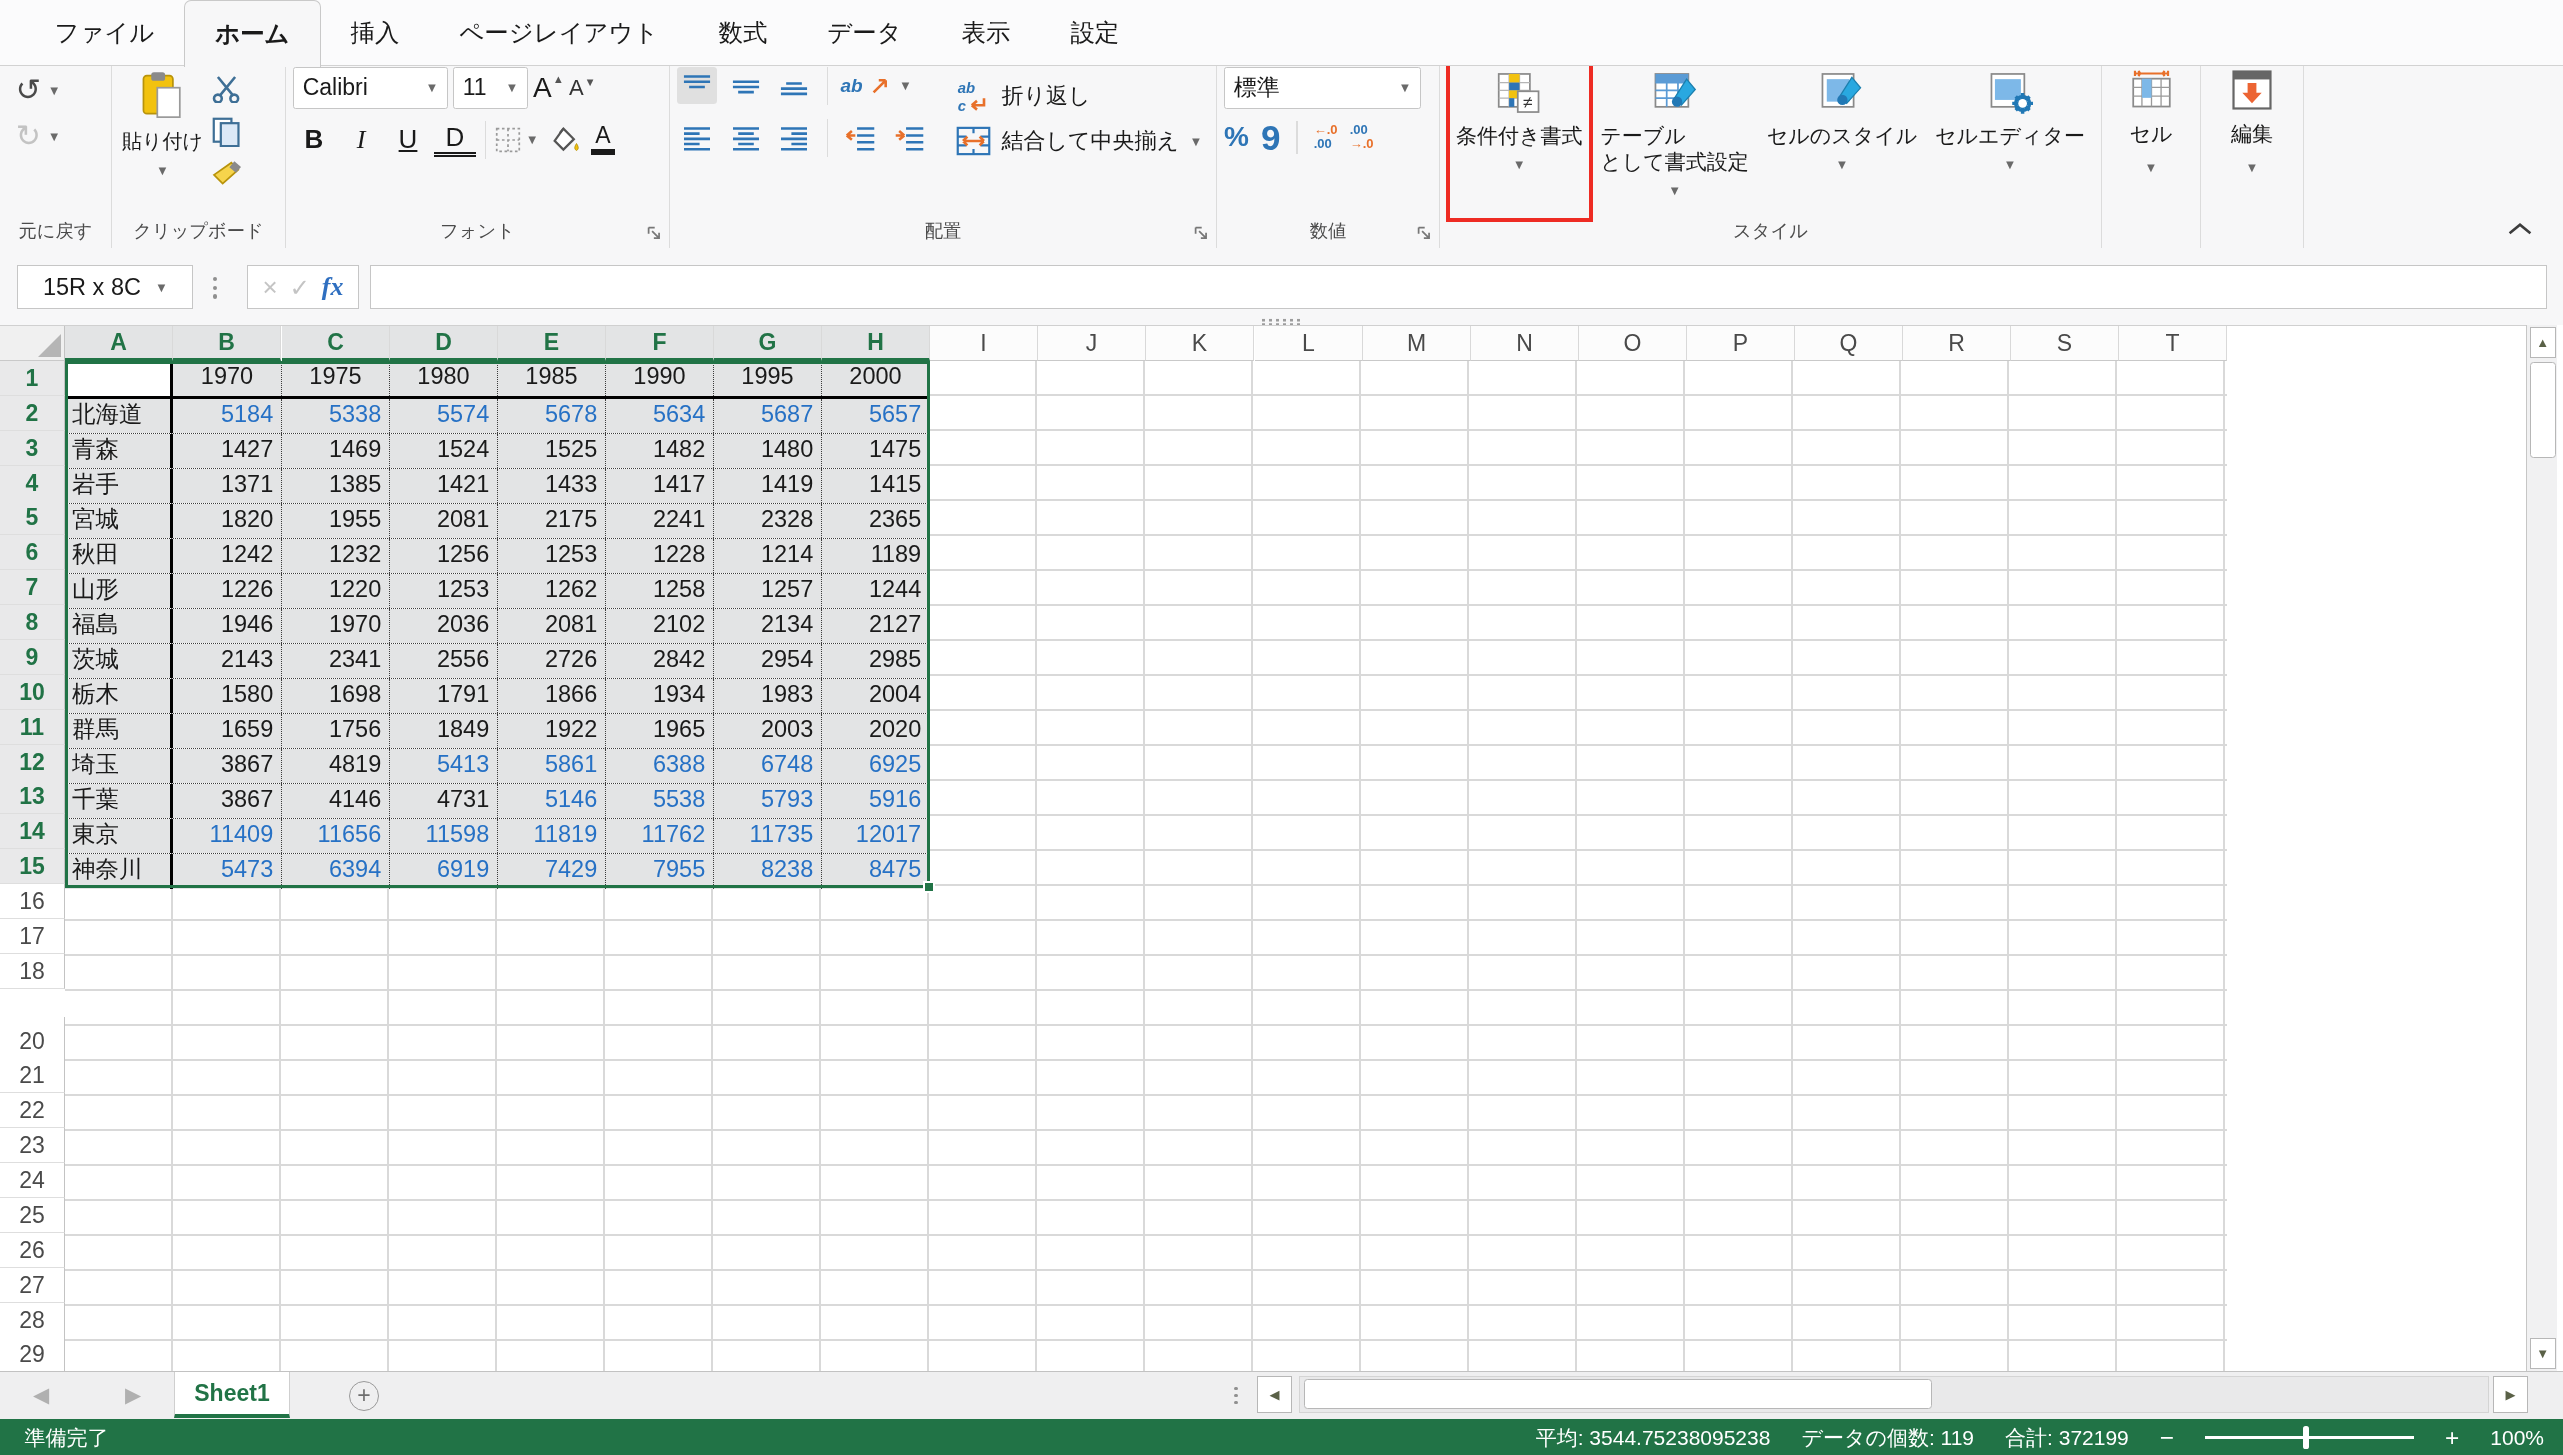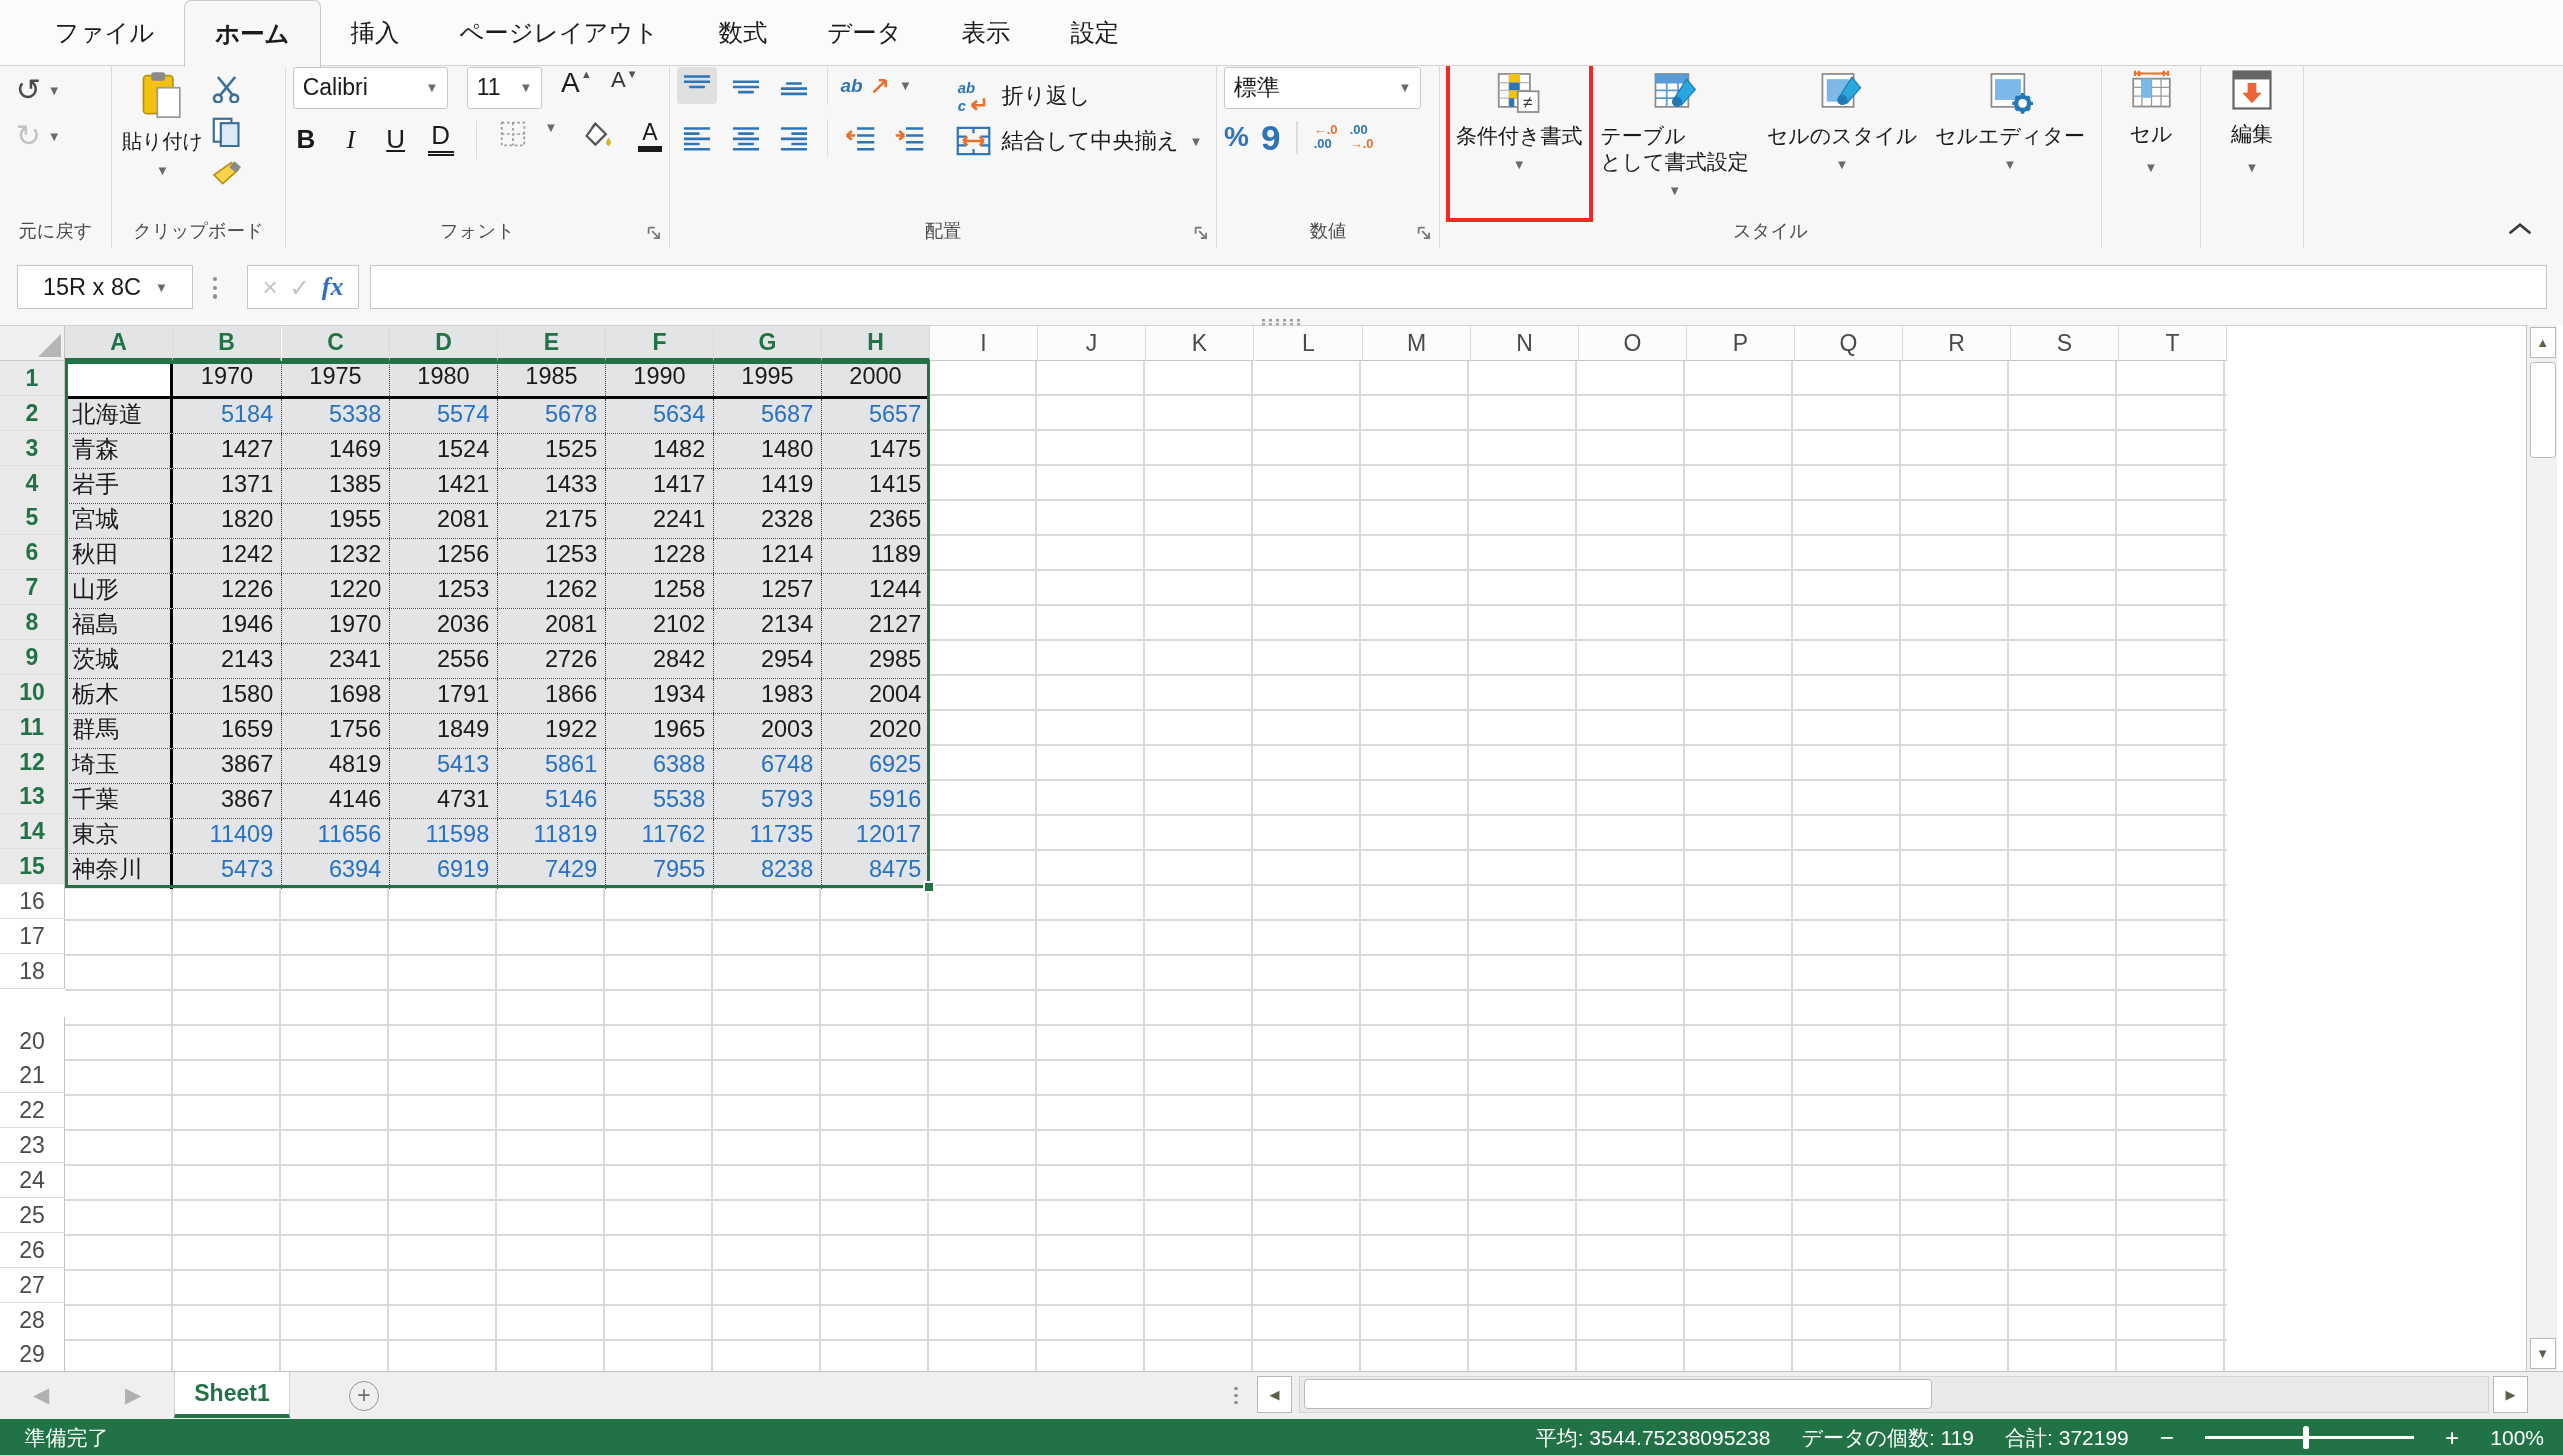--- a/index.html
+++ b/index.html
@@ -34,21 +34,21 @@
   .uicon{font-size:30px;color:#4a4a4a;line-height:1;}
   .uicon.off{color:var(--dis);}
   .urow{display:flex;align-items:center;gap:7px;margin:8.7px 0 15.7px 8.7px;}
 
   .g-clip{width:174px;display:flex;gap:5.2px;}
   .paste{display:flex;flex-direction:column;align-items:center;width:87px;padding-top:3.5px;}
   .paste .plabel{font-size:20px;margin-top:7px;}
   .clipcol{display:flex;flex-direction:column;gap:14px;padding-top:8.7px;}
 
   .g-font{width:384px;}
-  .frow{display:flex;align-items:flex-start;gap:19px;margin-bottom:12.2px;}
+  .frow{display:flex;align-items:center;gap:5px;margin-bottom:12.2px;}
   .letterbtn{font-size:26px;width:42px;height:38px;}
   .letterbtn.b{font-weight:bold;}
   .letterbtn.i{font-style:italic;font-family:"Liberation Serif",serif;}
   .letterbtn.u{text-decoration:underline;}
   .letterbtn.du{border-bottom:5.2px double #1a1a1a;height:35px;}
   .vdiv{width:1.7px;height:38px;background:#dcdcdc;margin:0 3.5px;}
   .fontAbig{font-size:28px;position:relative;padding-right:12.2px;}
   .fontAsm{font-size:22px;position:relative;padding-right:12.2px;color:#333;}
   .fontAbig .tri,.fontAsm .tri{position:absolute;right:0;top:1.7px;font-size:11.3px;color:#555;}
 

